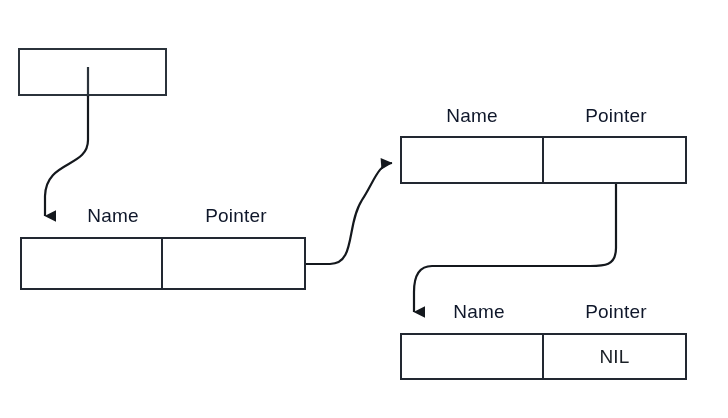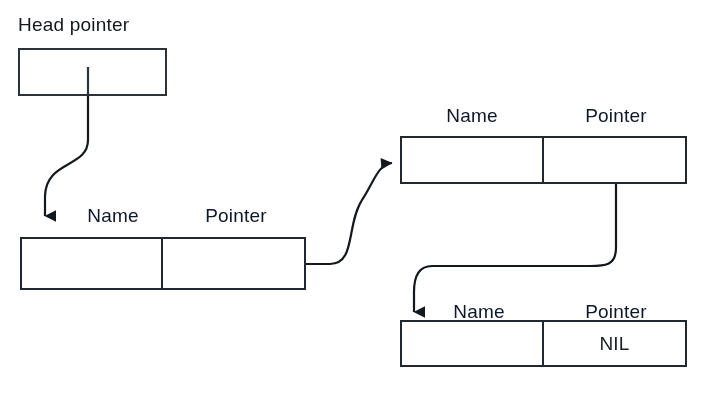--- a/index.html
+++ b/index.html
@@ -66,21 +66,20 @@
     white-space: nowrap;
     text-align: center;
     letter-spacing: 0.2px;
   }
 </style>
 </head>
 <body>
 
 <div id="canvas">
 
-  <div class="caption" style="left:18px; top:14px;">Head pointer</div>
 
   <div class="head-box" style="left:18px; top:48px; width:149px; height:48px;"></div>
 
   <svg id="wires" viewBox="0 0 728 418">
     <defs>
       <marker id="arrowDown" markerWidth="14" markerHeight="14" refX="7" refY="12" orient="auto" markerUnits="userSpaceOnUse">
         <path d="M 1.2 1 L 12.8 1 L 7 12.5 Z" fill="#14181d"></path>
       </marker>
       <marker id="arrowRight" markerWidth="14" markerHeight="14" refX="12" refY="7" orient="auto" markerUnits="userSpaceOnUse">
         <path d="M 1 1.2 L 1 12.8 L 12.5 7 Z" fill="#14181d"></path>
@@ -112,18 +111,18 @@
   <div class="col-label" style="left:563px; top:105px; width:106px;">Pointer</div>
 
   <div class="node-box" style="left:400px; top:136px; width:287px; height:48px;">
     <div class="cell name-cell" style="width:142px; height:100%;"></div>
     <div class="cell" style="flex:1; height:100%;"></div>
   </div>
 
   <div class="col-label" style="left:429px; top:301px; width:100px;">Name</div>
   <div class="col-label" style="left:563px; top:301px; width:106px;">Pointer</div>
 
-  <div class="node-box" style="left:400px; top:320px; width:287px; height:47px;">
+  <div class="node-box" style="left:400px; top:333px; width:287px; height:47px;">
     <div class="cell name-cell" style="width:142px; height:100%;"></div>
     <div class="cell" style="flex:1; height:100%;">NIL</div>
   </div>
 
 </div>
 
 </body></html>

